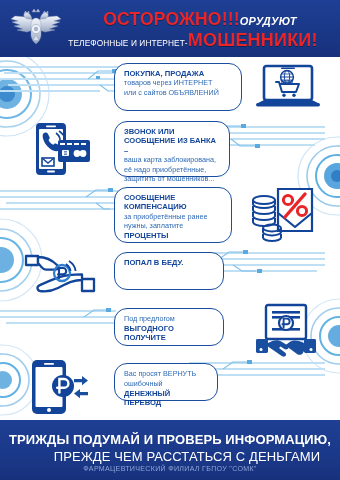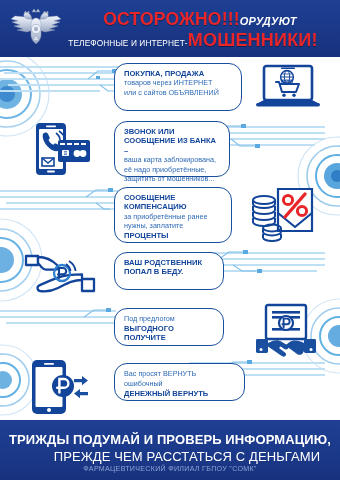--- a/index.html
+++ b/index.html
@@ -401,21 +401,20 @@
           </g>
 
           <circle cx="40" cy="22" r="8" fill="none" stroke="#2f7fd0" stroke-width="2.3"></circle>
           <path d="M37 27 v-10 h4 a3.2 3.2 0 0 1 0 6.4 h-5" fill="none" stroke="#12449a" stroke-width="2.1" stroke-linecap="round"></path>
 
           <path d="M44 13 q4 3 4.6 7" fill="none" stroke="#12449a" stroke-width="1.8"></path>
           <path d="M47 10 q6 4 6.6 10" fill="none" stroke="#12449a" stroke-width="1.8"></path>
         </svg>
       </div>
       <div class="bubble" style="left:114px;top:5px;width:110px;height:38px;">
-        <p><span class="b-strong">ВАШ РОДСТВЕННИК</span></p>
         <p><span class="b-strong">ПОПАЛ В БЕДУ.</span></p>
       </div>
     </div>
 
     <div class="row" style="top:246px;height:56px;">
       <div class="bubble" style="left:114px;top:5px;width:110px;height:38px;">
         <p><span class="b-norm">Под предлогом</span></p>
         <p><span class="b-strong">ВЫГОДНОГО ПОЛУЧИТЕ</span></p>
       </div>
       <div class="icon-wrap" style="left:250px;top:0px;width:72px;height:56px;">
@@ -448,24 +447,24 @@
           <rect x="18" y="4" width="10" height="1.8" rx="0.9" fill="#ffffff"></rect>
           <circle cx="23" cy="51" r="2" fill="#ffffff"></circle>
 
           <circle cx="37" cy="27" r="11" fill="#12449a"></circle>
           <path d="M33.4 33.6 v-13.6 h4.6 a4.4 4.4 0 0 1 0 8.8 h-6.8" fill="none" stroke="#ffffff" stroke-width="2.4" stroke-linecap="round"></path>
 
           <path d="M48 20 h8 v-3 l6 4.6 l-6 4.6 v-3 h-8 z" fill="#1a4fa0"></path>
           <path d="M62 33 h-8 v-3 l-6 4.6 l6 4.6 v-3 h8 z" fill="#1a4fa0"></path>
         </svg>
       </div>
-      <div class="bubble" style="left:114px;top:6px;width:131px;height:38px;">
+      <div class="bubble" style="left:114px;top:6px;width:104px;height:38px;">
         <p><span class="b-norm">Вас просят ВЕРНУТЬ</span></p>
         <p><span class="b-norm">ошибочный</span></p>
-        <p><span class="b-strong">ДЕНЕЖНЫЙ ВЕРНУТЬ</span></p>
+        <p><span class="b-strong">ДЕНЕЖНЫЙ ПЕРЕВОД</span></p>
       </div>
     </div>
 
   </div>
 
   <div class="footer">
     <div class="f1">ТРИЖДЫ ПОДУМАЙ И ПРОВЕРЬ ИНФОРМАЦИЮ,</div>
     <div class="f2">ПРЕЖДЕ ЧЕМ РАССТАТЬСЯ С ДЕНЬГАМИ</div>
     <div class="f3">ФАРМАЦЕВТИЧЕСКИЙ ФИЛИАЛ ГБПОУ "СОМК"</div>
   </div>

